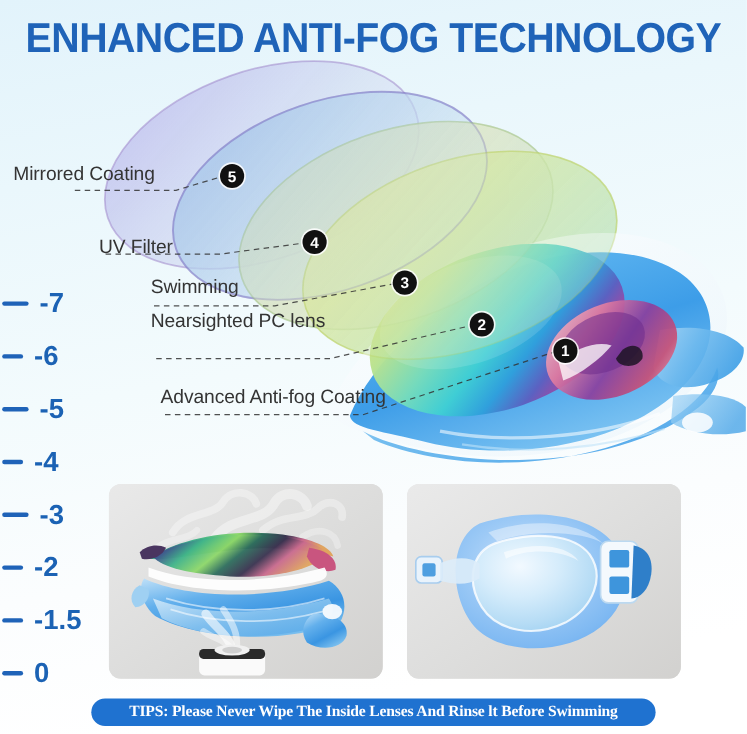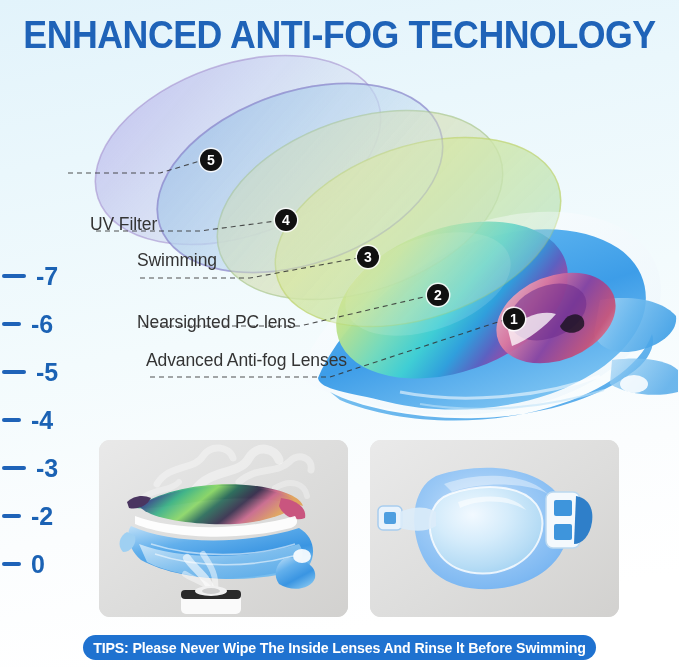--- a/index.html
+++ b/index.html
@@ -73,21 +73,21 @@
     position: absolute;
     white-space: nowrap;
     color: #343434;
     font-size: 17.5px;
     font-family: "Liberation Sans", sans-serif;
     letter-spacing: -0.1px;
   }
   .c5 { left: 12px;  top: 148px; }
   .c4 { left: 90px;  top: 214px; }
   .c3 { left: 137px; top: 250px; }
-  .c2 { left: 137px; top: 312px; text-align: center; }
+  .c2 { left: 137px; top: 281px; text-align: center; }
   .c1 { left: 146px; top: 350px; }
 
   
   .badge {
     position: absolute;
     width: 22px;
     height: 22px;
     border-radius: 50%;
     background: #111111;
     color: #ffffff;
@@ -127,20 +127,21 @@
     border-radius: 13px;
     background: #1f72d0;
     color: #ffffff;
     font-weight: bold;
     font-size: 14.2px;
     display: flex;
     align-items: center;
     justify-content: center;
     letter-spacing: -0.15px;
     white-space: nowrap;
+    font-family: Liberation Serif, serif;
   }
 </style>
 </head>
 <body>
 
 <div id="stage">
 
   <div class="title">ENHANCED ANTI-FOG TECHNOLOGY</div>
 
   <div class="art">
@@ -303,28 +304,33 @@
     <div class="scale-row">
       <span class="tick"></span>
       <span class="scale-val">-3</span>
     </div>
     <div class="scale-row">
       <span class="tick short"></span>
       <span class="scale-val">-2</span>
     </div>
     <div class="scale-row">
       <span class="tick short"></span>
+      <span class="scale-val">-1.5</span>
+    </div>
+    <div class="scale-row">
+      <span class="tick short"></span>
       <span class="scale-val">0</span>
     </div>
   </div>
 
+  <div class="callout c5">Mirrored Coating</div>
   <div class="callout c4">UV Filter</div>
   <div class="callout c3">Swimming</div>
   <div class="callout c2">Nearsighted PC lens</div>
-  <div class="callout c1">Advanced Anti-fog Lenses</div>
+  <div class="callout c1">Advanced Anti-fog Coating</div>
 
   <div class="badge b5">5</div>
   <div class="badge b4">4</div>
   <div class="badge b3">3</div>
   <div class="badge b2">2</div>
   <div class="badge b1">1</div>
 
   <div class="panel panel-left">
     <svg viewBox="0 0 249 177" xmlns="http://www.w3.org/2000/svg">
       <defs>

